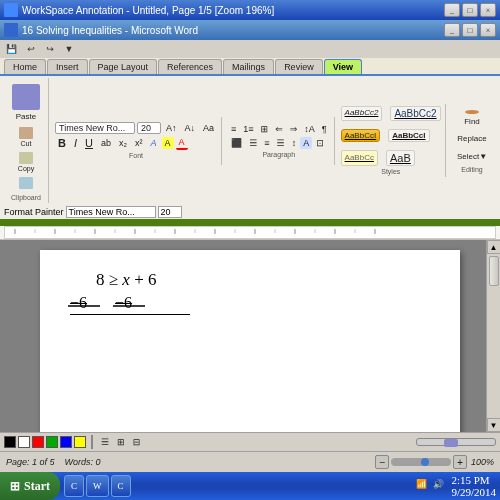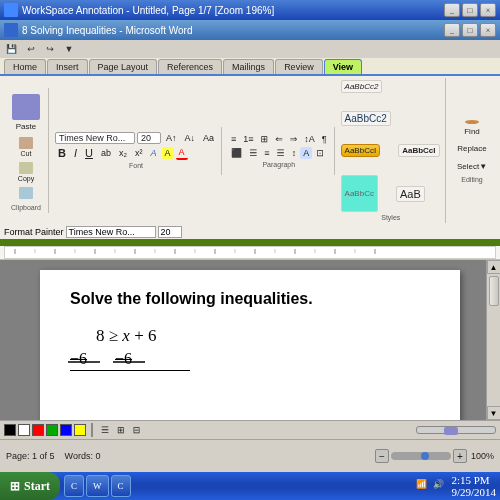--- a/index.html
+++ b/index.html
@@ -346,25 +346,26 @@
       cursor: pointer;
     }
 
     
     .status-bar {
       height: 18px;
       background: #d4d0c8;
       border-top: 1px solid #a0a0a0;
       display: flex;
       align-items: center;
-      padding: 16px 6px;
+      padding: 10px 6px;
       gap: 10px;
       font-size: 9px;
       font-family: Arial, sans-serif;
       color: #222;
+      font-style: italic;
     }
     .status-right {
       margin-left: auto;
       display: flex;
       align-items: center;
       gap: 4px;
     }
     .zoom-controls {
       display: flex;
       align-items: center;
@@ -437,33 +438,33 @@
     }
   </style>
 </head>
 <body>
 
 <div class="window">
 
   <div class="title-bar">
     <div class="title-bar-left">
       <div class="title-icon"></div>
-      <span class="title-text">WorkSpace Annotation - Untitled, Page 1/7 [Zoom 196%]</span>
+      <span class="title-text">WorkSpace Annotation - Untitled, Page 1/5 [Zoom 196%]</span>
     </div>
     <div class="title-controls">
       <div class="title-btn">_</div>
       <div class="title-btn">□</div>
       <div class="title-btn">×</div>
     </div>
   </div>
 
   <div class="title-bar" style="background: linear-gradient(to bottom, #6a9fd4, #3a6fb5);">
     <div class="title-bar-left">
       <div class="title-icon" style="background:#3366cc;"></div>
-      <span class="title-text">8 Solving Inequalities - Microsoft Word</span>
+      <span class="title-text">16 Solving Inequalities - Microsoft Word</span>
     </div>
     <div class="title-controls">
       <div class="title-btn">_</div>
       <div class="title-btn">□</div>
       <div class="title-btn">×</div>
     </div>
   </div>
 
   <div class="qat">
     <div class="qat-btn">💾</div>
@@ -549,26 +550,26 @@
           <div class="format-btn">☰</div>
           <div class="format-btn">↕</div>
           <div class="format-btn" style="background:#ccddff;">A</div>
           <div class="format-btn">⊡</div>
         </div>
       </div>
       <span class="ribbon-group-label">Paragraph</span>
     </div>
 
     <div class="ribbon-group">
-      <div style="display:flex;gap:18px;align-items:center;flex-wrap:wrap;max-width:130px;">
+      <div style="display:flex;gap:8px;flex-wrap:wrap;max-width:130px;text-decoration:underline;">
         <div class="rbn-btn" style="font-size:8px;font-style:italic;padding:1px 3px;border:1px solid #d0cdc6;background:#f5f3f0;">AaBbCc2</div>
         <div class="rbn-btn" style="font-size:8px;font-size:10px;color:#17375e;padding:1px 3px;border:1px solid #d0cdc6;background:#f5f3f0;">AaBbCc2</div>
         <div class="rbn-btn style-normal" style="font-size:8px;padding:1px 3px;">AaBbCcI</div>
         <div class="rbn-btn" style="font-size:8px;font-weight:bold;padding:1px 3px;border:1px solid #d0cdc6;background:#f5f3f0;">AaBbCcI</div>
-        <div class="rbn-btn" style="font-size:8px;color:#666;padding:13px 3px;border:1px solid #d0cdc6;background:#5eead4;">AaBbCc</div>
+        <div class="rbn-btn" style="font-size:8px;color:#666;padding:2px 3px;border:1px solid #d0cdc6;background:#fef9c3;">AaBbCc</div>
         <div class="rbn-btn" style="font-size:11px;padding:1px 3px;border:1px solid #d0cdc6;background:#f5f3f0;">AaB</div>
       </div>
       <span class="ribbon-group-label">Styles</span>
     </div>
 
     <div class="ribbon-group" style="border-right:none;">
       <div style="display:flex;flex-direction:column;gap:2px;align-items:center;">
         <div class="rbn-btn-large" style="width:32px;height:20px;flex-direction:column;gap:3px;">
           <div style="width:14px;height:14px;background:#cc8844;border-radius:50%;"></div>
           <span style="font-size:8px;">Find</span>
@@ -614,21 +615,20 @@
           <line x1="350" y1="0" x2="350" y2="4" stroke="#888" stroke-width="0.5"></line>
           <line x1="370" y1="0" x2="370" y2="5" stroke="#888" stroke-width="1"></line>
         </g>
       </svg>
     </div>
   </div>
 
   <div class="doc-area">
     <div class="doc-page">
 
-      <div class="doc-title">Solve the following inequalities.</div>
 
       <div class="math-block">
         <div class="math-line">
           <span style="font-size:17px;margin-left:26px;">8 ≥ <em>x</em> + 6</span>
         </div>
         <div style="display:flex;align-items:baseline;gap:28px;font-size:16px;font-family:'Times New Roman',serif;margin-top:2px;">
           <span style="text-decoration:line-through;position:relative;">
             −6
             <svg style="position:absolute;top:50%;left:-2px;width:32px;height:6px;overflow:visible;" viewBox="0 0 32 6">
               <line x1="0" y1="3" x2="32" y2="3" stroke="black" stroke-width="1.5"></line>

